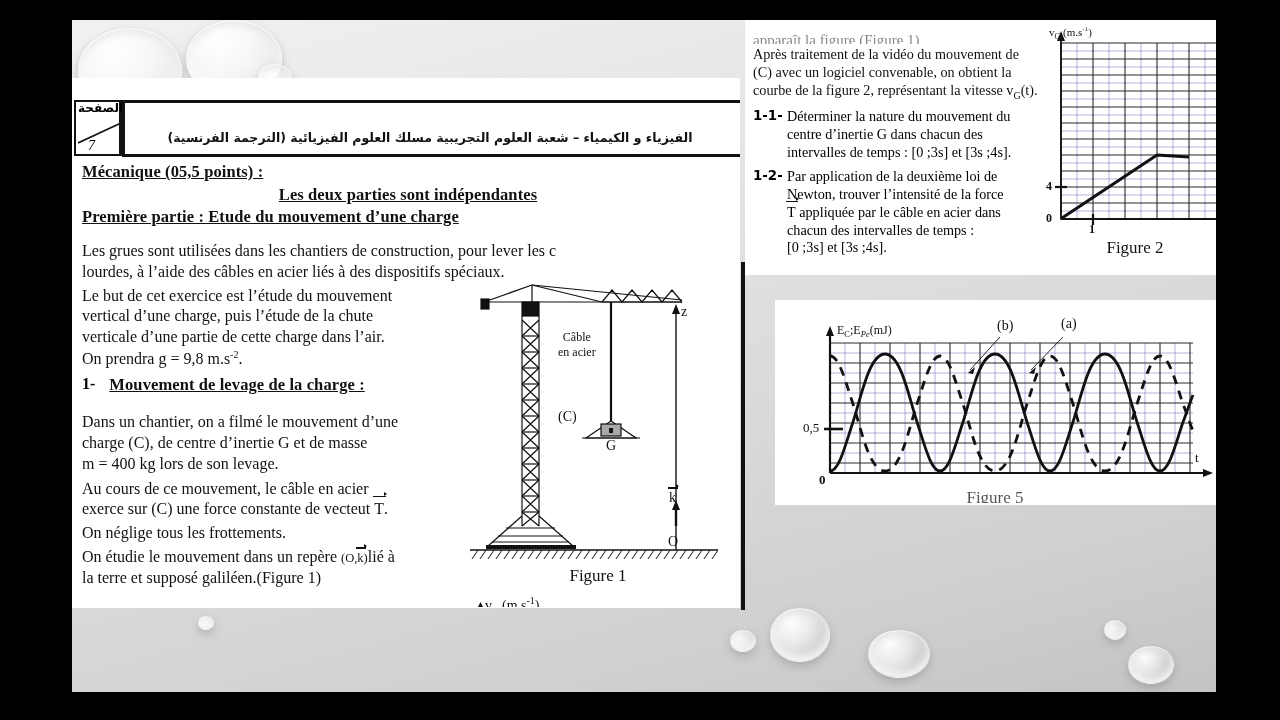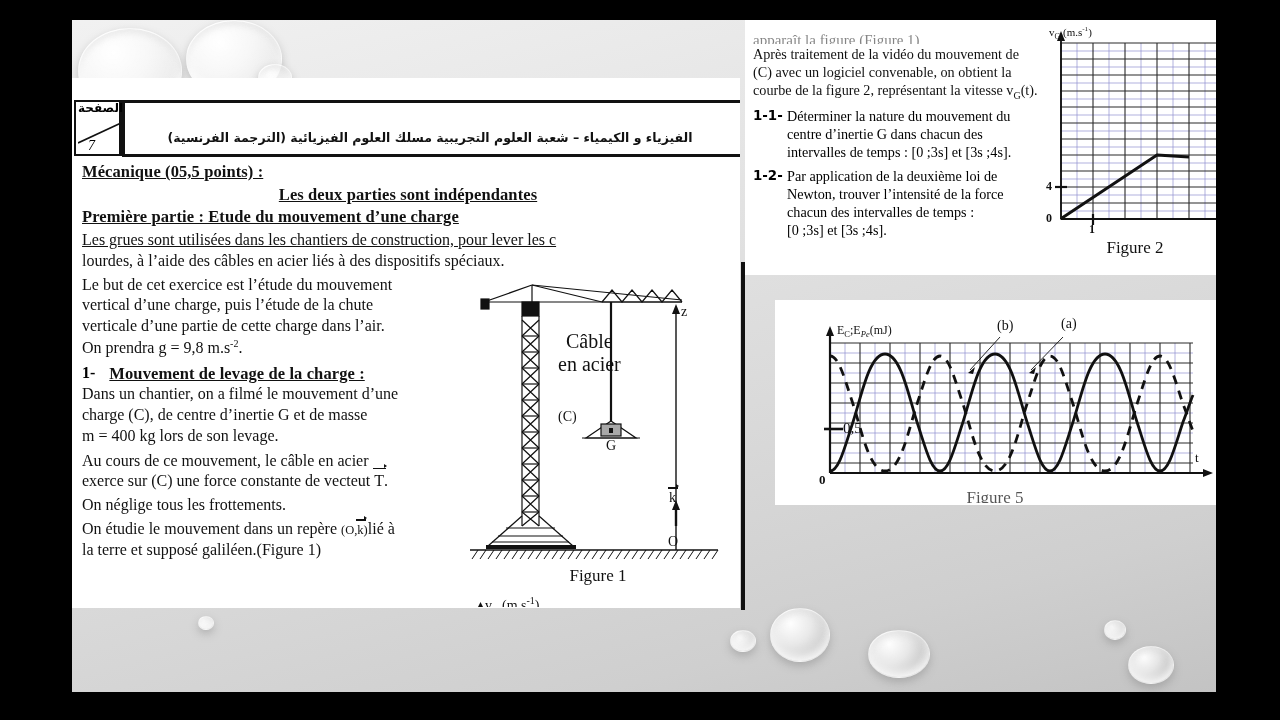--- a/index.html
+++ b/index.html
@@ -117,36 +117,36 @@
 
       <div class="ar-line ar2">الفيزياء و الكيمياء – شعبة العلوم التجريبية مسلك العلوم الفيزيائية  (الترجمة الفرنسية)</div>
     </div>
 
     <div class="body-l">
 
       <div class="ttl">Mécanique (05,5 points) :</div>
       <span class="ttl ttl-c">Les deux parties sont indépendantes</span>
       <div class="ttl" style="margin-top:2px;">Première partie : Etude du mouvement d’une charge</div>
 
-      <div class="para" style="margin-top:3px;text-decoration:underline;">Les grues sont utilisées dans les chantiers de construction, pour lever les c</div>
+      <div class="para" style="margin-top:14px;">Les grues sont utilisées dans les chantiers de construction, pour lever les c</div>
       <div class="para">lourdes, à l’aide des câbles en acier liés à des dispositifs spéciaux.</div>
 
       <div class="txtwrap" style="margin-top:3px;">
         <div class="para">Le but de cet exercice est l’étude du mouvement</div>
         <div class="para" style="text-align:justify;">vertical d’une charge, puis l’étude de la chute</div>
         <div class="para">verticale d’une partie de cette charge dans l’air.</div>
         <div class="para nowrapt"><span>On prendra g = 9,8 m.s</span><span class="sup">-2</span><span>.</span></div>
       </div>
 
       <div style="margin-top:5px; display:flex; gap:14px;">
         <span class="num">1-</span>
         <span class="ttl">Mouvement de levage de la charge :</span>
       </div>
 
-      <div class="txtwrap" style="margin-top:0;">
+      <div class="txtwrap" style="margin-top:17px;">
         <div class="para">Dans un chantier, on a filmé le mouvement d’une</div>
         <div class="para">charge (C), de centre d’inertie G et de masse</div>
         <div class="para">m = 400 kg lors de son levage.</div>
         <div class="para" style="margin-top:4px;">Au cours de ce mouvement, le câble en acier</div>
         <div class="para"><span>exerce sur (C) une force constante de vecteut </span><span class="vec">T</span><span>.</span></div>
         <div class="para" style="margin-top:3px;">On néglige tous les frottements.</div>
         <div class="para" style="margin-top:3px;"><span>On étudie le mouvement dans un repère </span><span style="font-size:12.5px;">(O,</span><span class="vec" style="font-size:12.5px;">k</span><span style="font-size:12.5px;">)</span><span>lié à</span></div>
         <div class="para">la terre et supposé galiléen.(Figure 1)</div>
       </div>
     </div>
@@ -230,21 +230,21 @@
           <line x1="206" y1="272" x2="206" y2="30" stroke-width="1.4"></line>
           <path d="M206 26 L202 36 L210 36 Z" fill="#111" stroke="none"></path>
 
           <line x1="206" y1="248" x2="206" y2="228" stroke-width="2.4"></line>
           <path d="M206 222 L202 232 L210 232 Z" fill="#111" stroke="none"></path>
         </g>
         <text x="211" y="38" font-size="14" font-family="Liberation Serif, serif" fill="#111">z</text>
         <text x="198" y="268" font-size="14" font-family="Liberation Serif, serif" fill="#111">O</text>
       </svg>
 
-      <div style="position:absolute; left:88px; top:52px; text-align:center; font-size:20px; color:#111;">
+      <div style="position:absolute; left:88px; top:52px; text-align:center; font-size:12px; color:#111;">
         <div>Câble</div>
         <div>en acier</div>
       </div>
       <div style="position:absolute; left:88px; top:131px; font-size:14px; color:#111;">(C)</div>
       <div style="position:absolute; left:136px; top:160px; font-size:14px; color:#111;">G</div>
       <div style="position:absolute; left:199px; top:212px; font-size:14px; color:#111;"><span class="vec">k</span></div>
 
       <div class="fig-cap" style="position:absolute; left:28px; top:288px; width:200px;">Figure 1</div>
     </div>
 
@@ -269,20 +269,21 @@
           <div>centre d’inertie G dans chacun des</div>
           <div>intervalles de temps : [0 ;3s] et [3s ;4s].</div>
         </div>
       </div>
 
       <div class="qrow">
         <div class="qnum">1-2-</div>
         <div class="qtxt">
           <div>Par application de la deuxième loi de</div>
           <div>Newton, trouver l’intensité de la force</div>
+          <div><span class="vec">T</span><span> appliquée par le câble en acier dans</span></div>
           <div>chacun des intervalles de temps :</div>
           <div>[0 ;3s] et [3s ;4s].</div>
         </div>
       </div>
     </div>
 
     <div style="position:absolute; left:300px; top:6px; width:172px; height:246px;">
       <svg width="172" height="222" viewBox="0 0 172 222">
 
         <g stroke="#8f8fd0" stroke-width="0.7">
@@ -437,21 +438,21 @@
       <g stroke="#111" stroke-width="0.9" fill="none">
         <line x1="225" y1="37" x2="195" y2="70"></line>
         <line x1="288" y1="37" x2="256" y2="70"></line>
       </g>
       <path d="M193 73 L200 67 L198 74 Z" fill="#111"></path>
       <path d="M254 73 L261 67 L259 74 Z" fill="#111"></path>
     </svg>
 
     <div style="position:absolute; left:62px; top:23px; font-size:12px; color:#111; white-space:nowrap;"><span>E</span><span style="font-size:8.5px;vertical-align:sub;">C</span><span>;E</span><span style="font-size:8.5px;vertical-align:sub;font-style:italic;">Pe</span><span>(mJ)</span></div>
 
-    <div style="position:absolute; left:28px; top:120px; font-size:15px; color:#111;margin-left:40px;">0,5</div>
+    <div style="position:absolute; left:28px; top:120px; font-size:13px; color:#111;">0,5</div>
     <div style="position:absolute; left:44px; top:172px; font-size:13px; font-weight:700; color:#111;">0</div>
     <div style="position:absolute; left:420px; top:150px; font-size:13px; color:#111;">t</div>
     <div style="position:absolute; left:222px; top:18px; font-size:14px; color:#111;">(b)</div>
     <div style="position:absolute; left:286px; top:16px; font-size:14px; color:#111;">(a)</div>
     <div class="fig-cap" style="position:absolute; left:140px; top:188px; width:160px; opacity:.72; overflow:hidden; height:15px;">Figure 5</div>
   </div>
 
   <div class="bar-top"></div>
   <div class="bar-bottom"></div>
   <div class="bar-left"></div>

